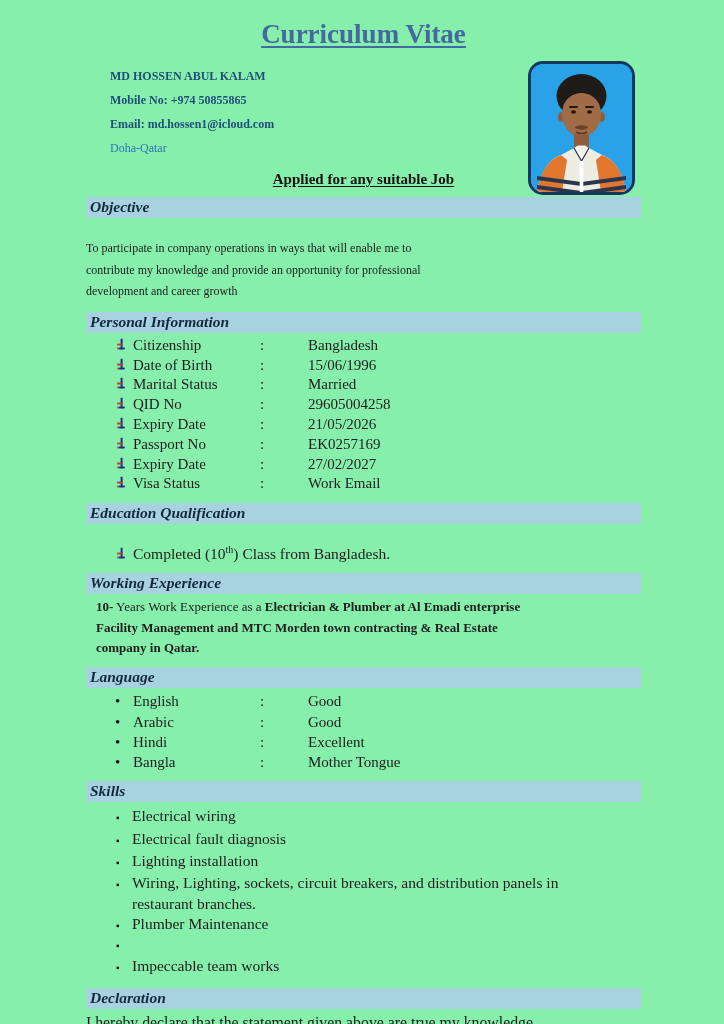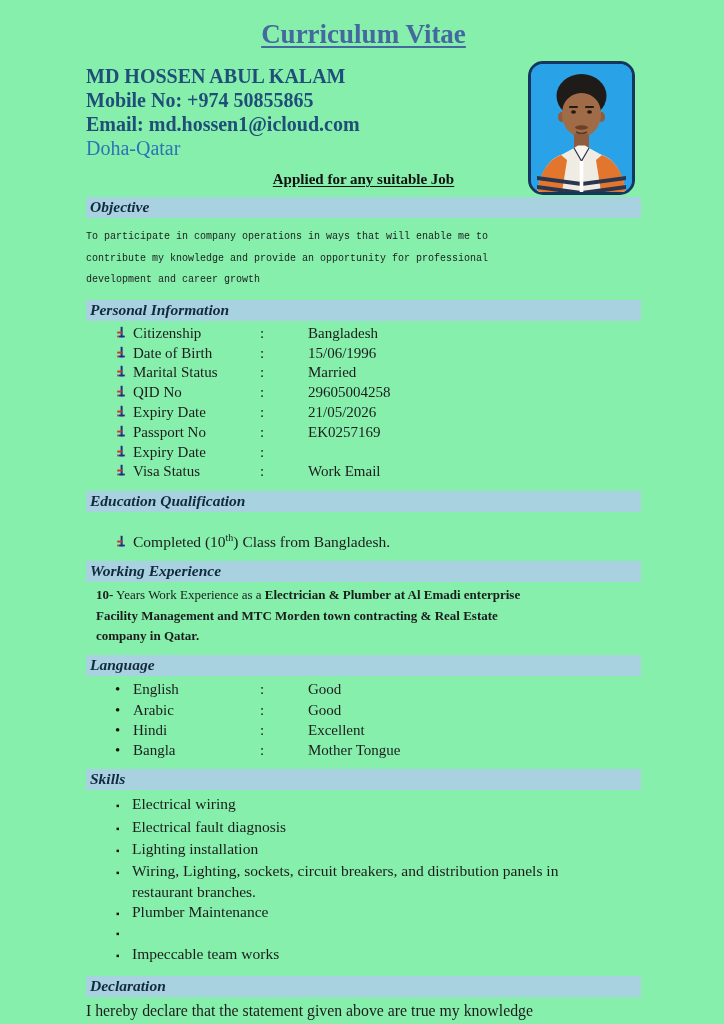--- a/index.html
+++ b/index.html
@@ -15,39 +15,39 @@
     padding:18px 83px 0 86px;
     font-family:"Liberation Serif","DejaVu Serif",serif;
     color:var(--text-dark);
   }
   .cv-title{
     margin:0 0 14px;text-align:center;font-size:27px;line-height:32px;
     font-weight:600;color:var(--title-blue);text-decoration:underline;
     text-underline-offset:3px;
   }
   .contact{margin:0;}
-  .contact-line{font-size:20px;line-height:24px;font-weight:bold;color:var(--name-blue);}
+  .contact-line{font-size:12px;line-height:24px;font-weight:bold;color:var(--name-blue);margin-left:24px;}
   .contact-line.location{font-weight:normal;color:var(--location-blue);}
   .photo-frame{
     position:absolute;top:61px;right:89px;width:107px;height:134px;
     border:3px solid var(--photo-border);border-radius:15px;overflow:hidden;
     background:var(--photo-bg);
   }
   .photo-frame svg{display:block;width:101px;height:128px;}
   .photo-bg{fill:var(--photo-bg);}
   .applied{
     margin:11px 0 9px;text-align:center;font-size:15px;font-weight:bold;
     color:#111;text-decoration:underline;text-underline-offset:2px;
   }
   .bar{
     background:var(--bar-bg);color:var(--bar-text);
     font-weight:bold;font-style:italic;font-size:15.5px;line-height:20px;
     padding:0 4px 1px 4px;margin-top:9px;
   }
-  .body-text{margin:8px 0 0;font-size:10px;line-height:21.6px;white-space:pre-line;font-family:Liberation Mono, monospace;}
+  .body-text{margin:20px 0 0;font-size:12px;line-height:21.6px;white-space:pre-line;}
   .rows{margin:3px 0 4px;}
   .info-row{
     display:grid;grid-template-columns:18px 127px 48px 1fr;
     margin-left:29px;font-size:15px;line-height:19.8px;align-items:baseline;
   }
   .lang-row{
     display:grid;grid-template-columns:18px 127px 48px 1fr;
     margin-left:29px;font-size:15px;line-height:20.3px;align-items:baseline;
   }
   .abullet{position:relative;top:1px;display:inline-block;width:13px;height:13px;}
@@ -186,20 +186,21 @@
     </div>
     <div class="info-row">
       <span class="abullet"><svg viewBox="0 0 13 13" width="13" height="13">
             <rect class="bn" x="5.6" y="0.8" width="2" height="10.6"></rect>
             <rect class="br" x="2.2" y="5.6" width="5.4" height="1.9"></rect>
             <rect class="bn" x="3.4" y="9.6" width="6.4" height="1.8"></rect>
             <rect class="br" x="2.2" y="9.6" width="1.2" height="1.8"></rect>
           </svg></span>
       <span>Expiry Date</span>
       <span>:</span>
+      <span>27/02/2027</span>
     </div>
     <div class="info-row">
       <span class="abullet"><svg viewBox="0 0 13 13" width="13" height="13">
             <rect class="bn" x="5.6" y="0.8" width="2" height="10.6"></rect>
             <rect class="br" x="2.2" y="5.6" width="5.4" height="1.9"></rect>
             <rect class="bn" x="3.4" y="9.6" width="6.4" height="1.8"></rect>
             <rect class="br" x="2.2" y="9.6" width="1.2" height="1.8"></rect>
           </svg></span>
       <span>Visa Status</span>
       <span>:</span>

